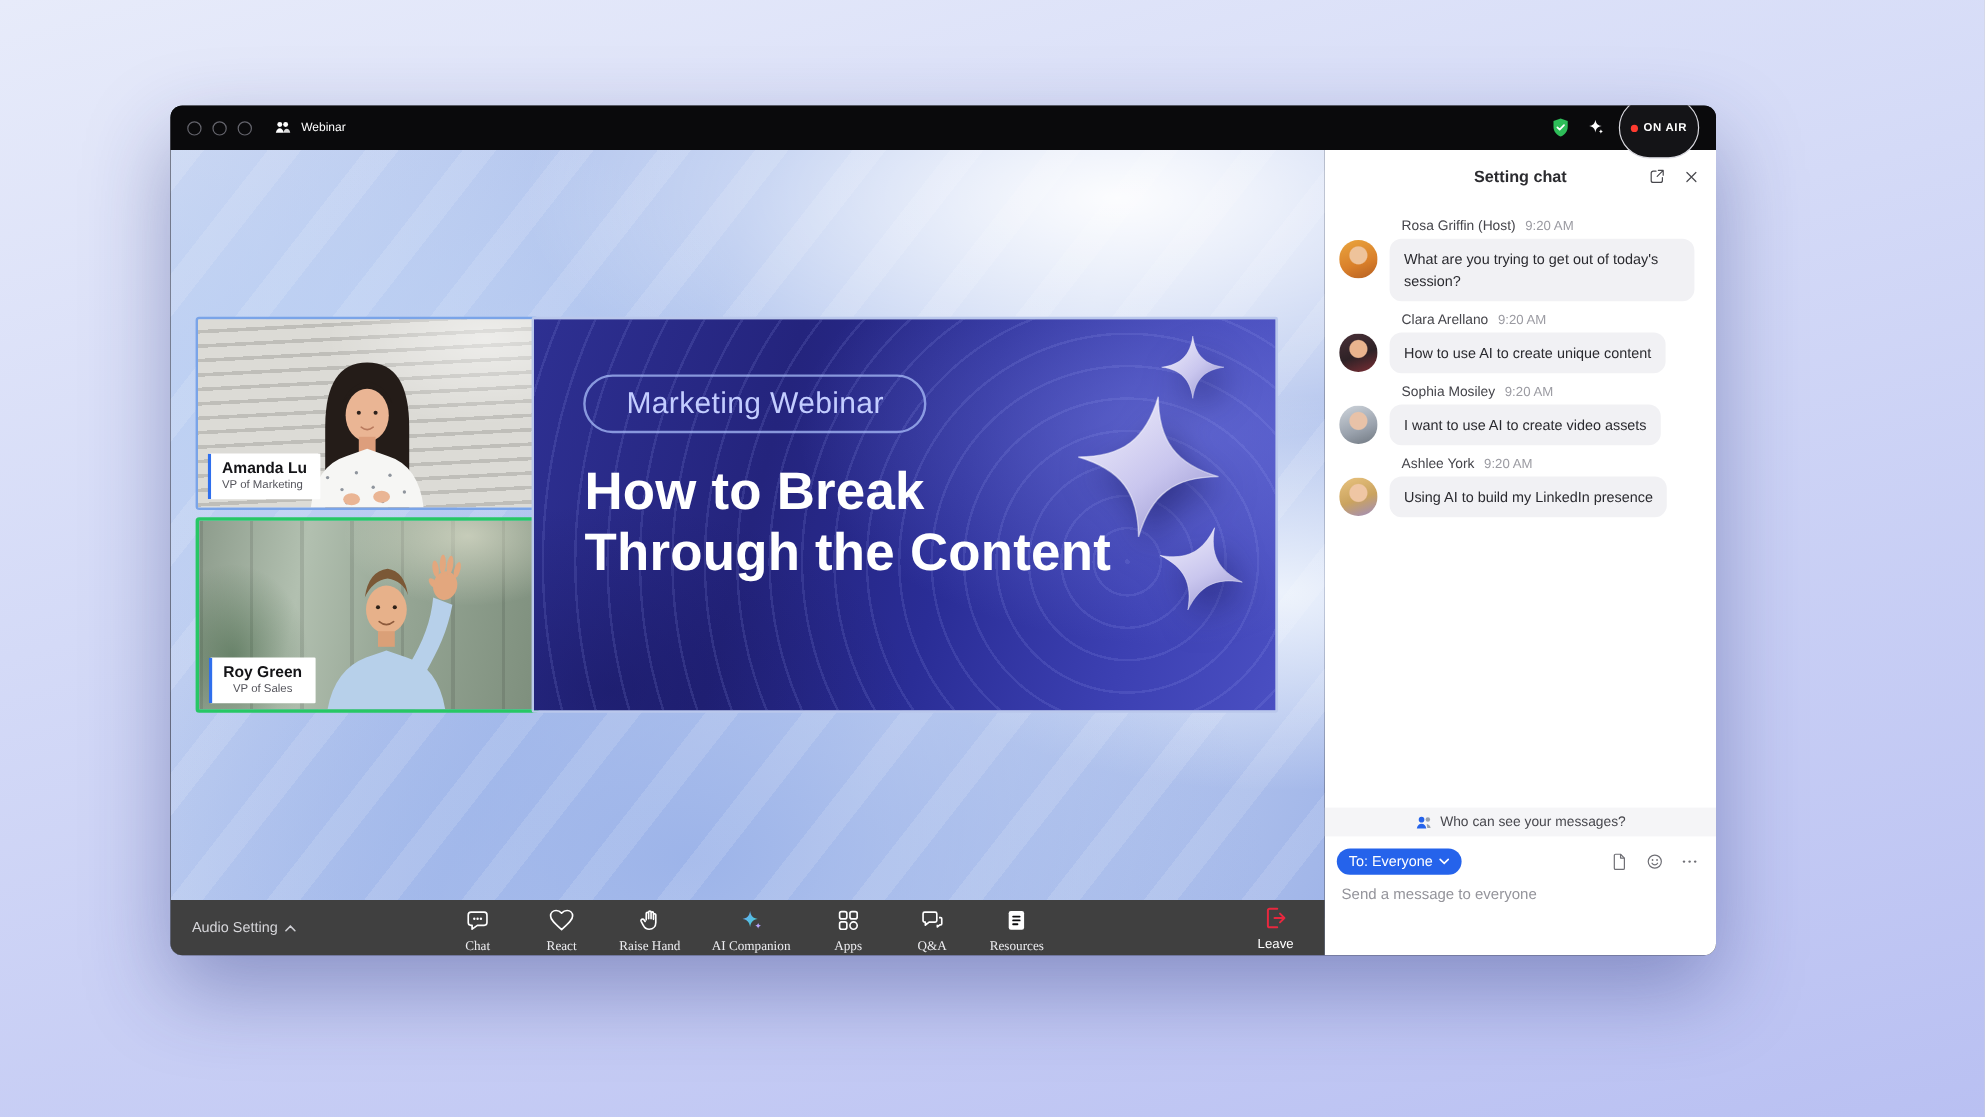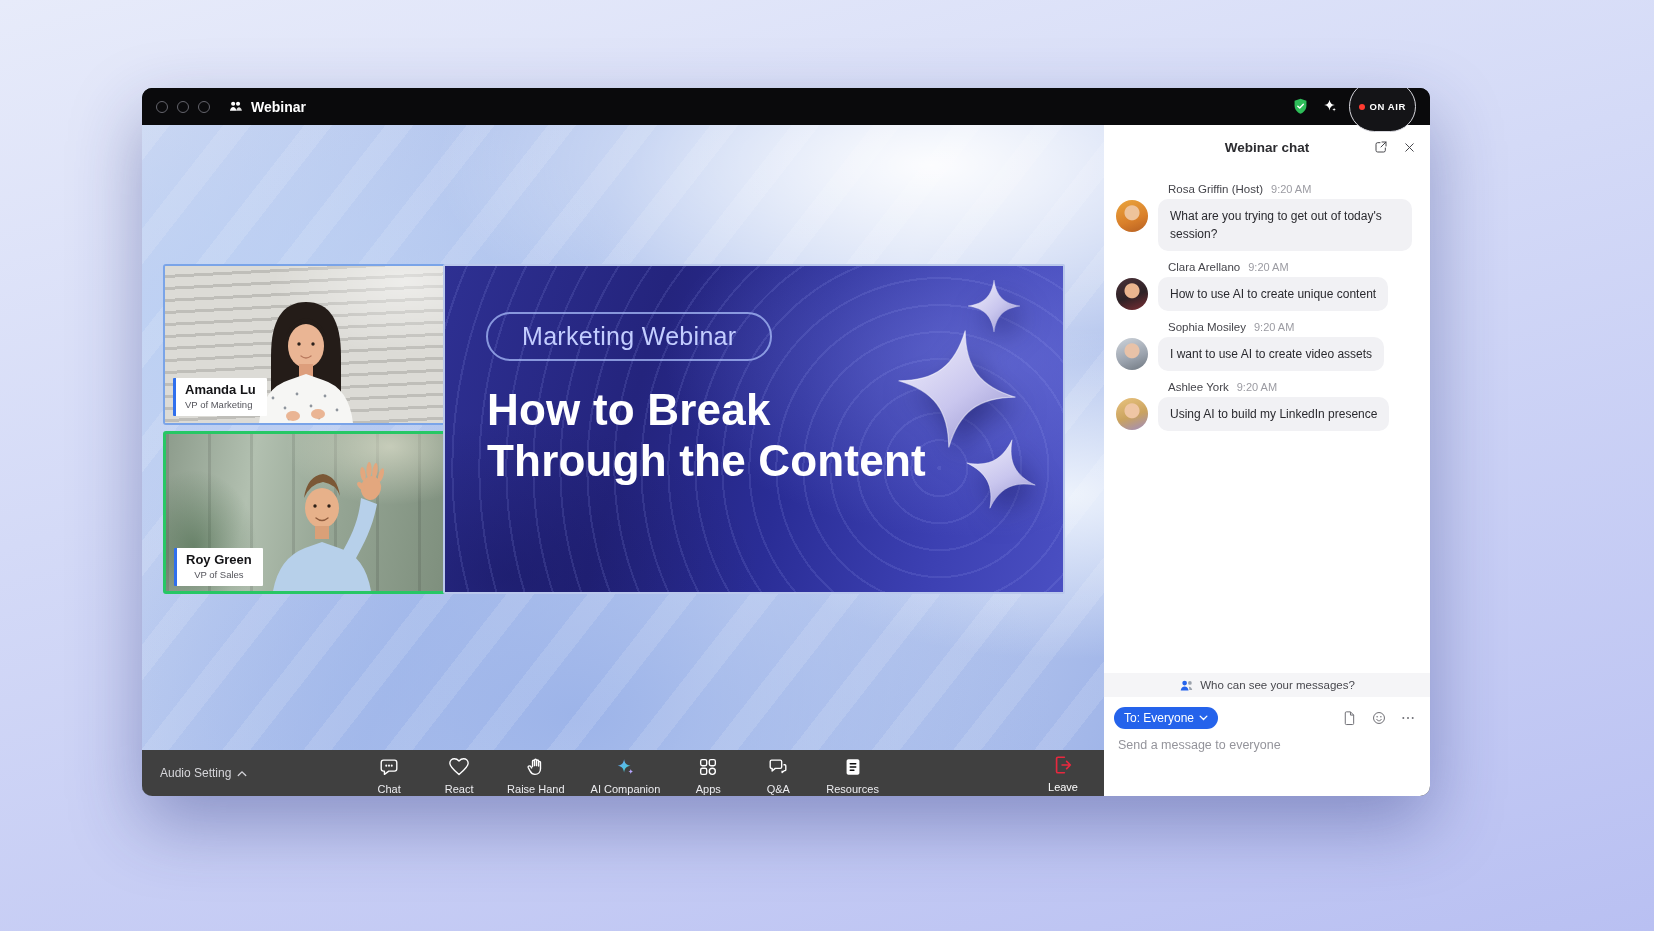--- a/index.html
+++ b/index.html
@@ -8,21 +8,21 @@
     background: linear-gradient(165deg,#e7ebfa 0%, #d4daf7 40%, #b9c0f2 100%); }
 
   
   .window { position:absolute; left:142px; top:88px; width:1288px; height:708px;
     border-radius:10px; overflow:hidden; background:#0a0a0c;
     box-shadow:0 28px 70px rgba(35,45,120,.38); }
 
   .titlebar { height:37px; background:#0a0a0c; display:flex; align-items:center; padding:0 14px; position:relative; }
   .traffic { display:flex; gap:9px; margin-right:18px; }
   .tl { width:12px; height:12px; border-radius:50%; border:1.5px solid #64646c; }
-  .app-title { display:flex; align-items:center; gap:8px; color:#fff; font-size:14px; font-weight:bold; }
+  .app-title { display:flex; align-items:center; gap:8px; color:#fff; font-size:10px; font-weight:normal; }
   .tb-right { margin-left:auto; display:flex; align-items:center; gap:11px; }
   .onair { display:flex; align-items:center; gap:5px; border:1px solid #d8d8de; background:#141417;
     border-radius:999px; padding:19px 9px; color:#fff; font-size:9.5px; font-weight:bold; letter-spacing:.6px; }
   .onair-dot { width:6px; height:6px; border-radius:50%; background:#ff3b30; }
 
   .window-body { display:flex; height:671px; }
 
   
   .stage { position:relative; width:962px; height:671px; overflow:hidden; }
   .stage-bg { position:absolute; inset:0;
@@ -74,21 +74,21 @@
     color:#fff; font-size:44px; font-weight:bold; line-height:1.16; letter-spacing:.2px; }
   .slide-stars { position:absolute; right:0; top:0; width:270px; height:330px;
     filter: drop-shadow(8px 12px 14px rgba(15,15,80,.5)); }
 
   
   .toolbar { position:absolute; left:0; right:0; bottom:0; height:46px; background:#404040;
     display:flex; align-items:center; }
   .audio-setting { position:absolute; left:18px; display:flex; align-items:center; gap:6px;
     color:#d6d6da; font-size:12px; }
   .tb-center { margin:0 auto; display:flex; gap:26px; align-items:flex-end; padding-top:4px; }
-  .tb-btn { display:flex; flex-direction:column; align-items:center; gap:5px; color:#ededf0; font-size:11px; min-width:44px; }
+  .tb-btn { display:flex; flex-direction:column; align-items:center; gap:5px; color:#ededf0; font-size:11px; min-width:44px;font-family:Liberation Serif, serif; }
   .tb-btn svg { width:22px; height:22px; }
   .leave-btn { position:absolute; right:26px; display:flex; flex-direction:column; align-items:center; gap:5px;
     color:#fff; font-size:11px; }
   .leave-btn svg { width:22px; height:22px; }
 
   
   .chat { width:326px; height:671px; background:#fff; display:flex; flex-direction:column; }
   .chat-header { height:44px; position:relative; display:flex; align-items:center; justify-content:center; }
   .chat-title { font-size:13.5px; font-weight:bold; color:#2c2c30; }
   .chat-header-icons { position:absolute; right:13px; display:flex; gap:13px; align-items:center; }
@@ -323,21 +323,21 @@
               <path d="M13.5 3.5H6.5A1.5 1.5 0 0 0 5 5v14a1.5 1.5 0 0 0 1.5 1.5h7" stroke="#e8283f" stroke-width="1.8" fill="none" stroke-linecap="round"></path>
               <path d="M16 8l4 4-4 4M20 12h-9" stroke="#e8283f" stroke-width="1.8" fill="none" stroke-linecap="round" stroke-linejoin="round"></path>
             </svg>
             <span>Leave</span>
           </div>
         </div>
       </div>
 
       <div class="chat">
         <div class="chat-header">
-          <span class="chat-title">Webinar chat</span>
+          <span class="chat-title">Setting chat</span>
           <div class="chat-header-icons">
             <svg width="16" height="16" viewBox="0 0 24 24">
               <path d="M13.5 4.5h6v6M19.5 4.5l-7.5 7.5M10.5 5.5H7A2.5 2.5 0 0 0 4.5 8v9A2.5 2.5 0 0 0 7 19.5h9a2.5 2.5 0 0 0 2.5-2.5v-3.5" stroke="#48484d" stroke-width="1.5" fill="none" stroke-linecap="round" stroke-linejoin="round"></path>
             </svg>
             <svg width="15" height="15" viewBox="0 0 24 24">
               <path d="M6 6l12 12M18 6L6 18" stroke="#48484d" stroke-width="1.6" stroke-linecap="round"></path>
             </svg>
           </div>
         </div>
 

